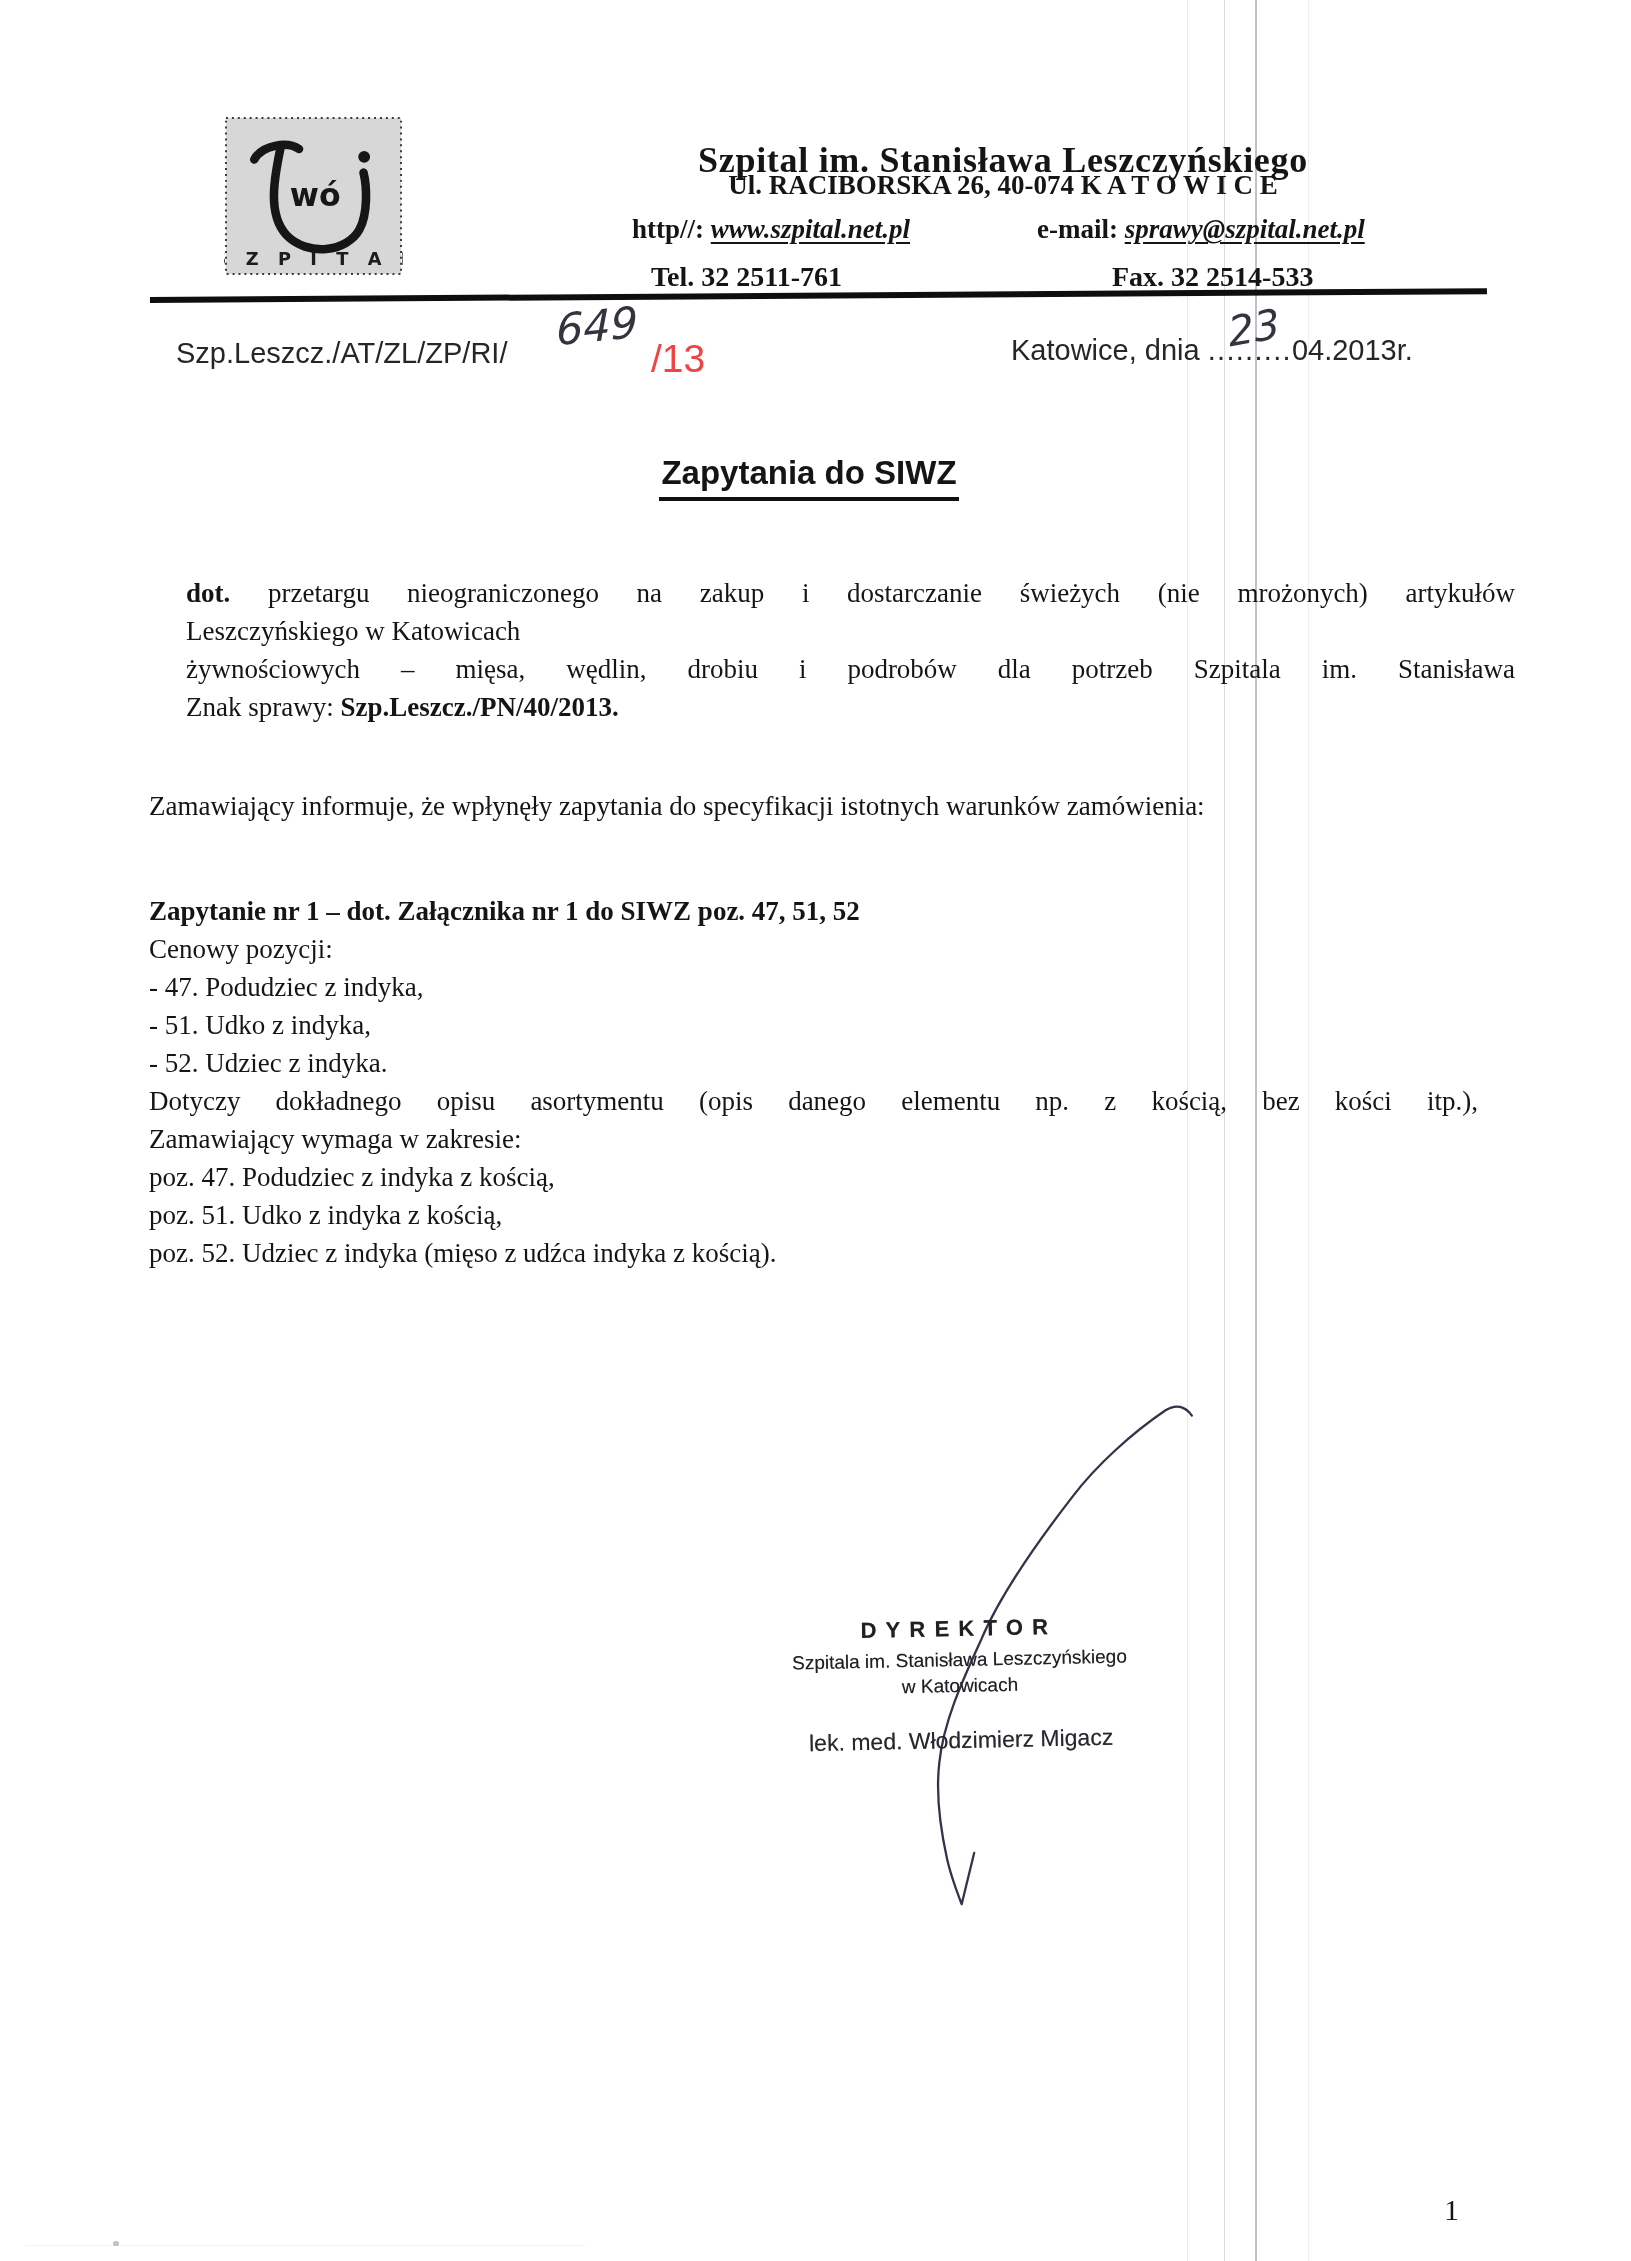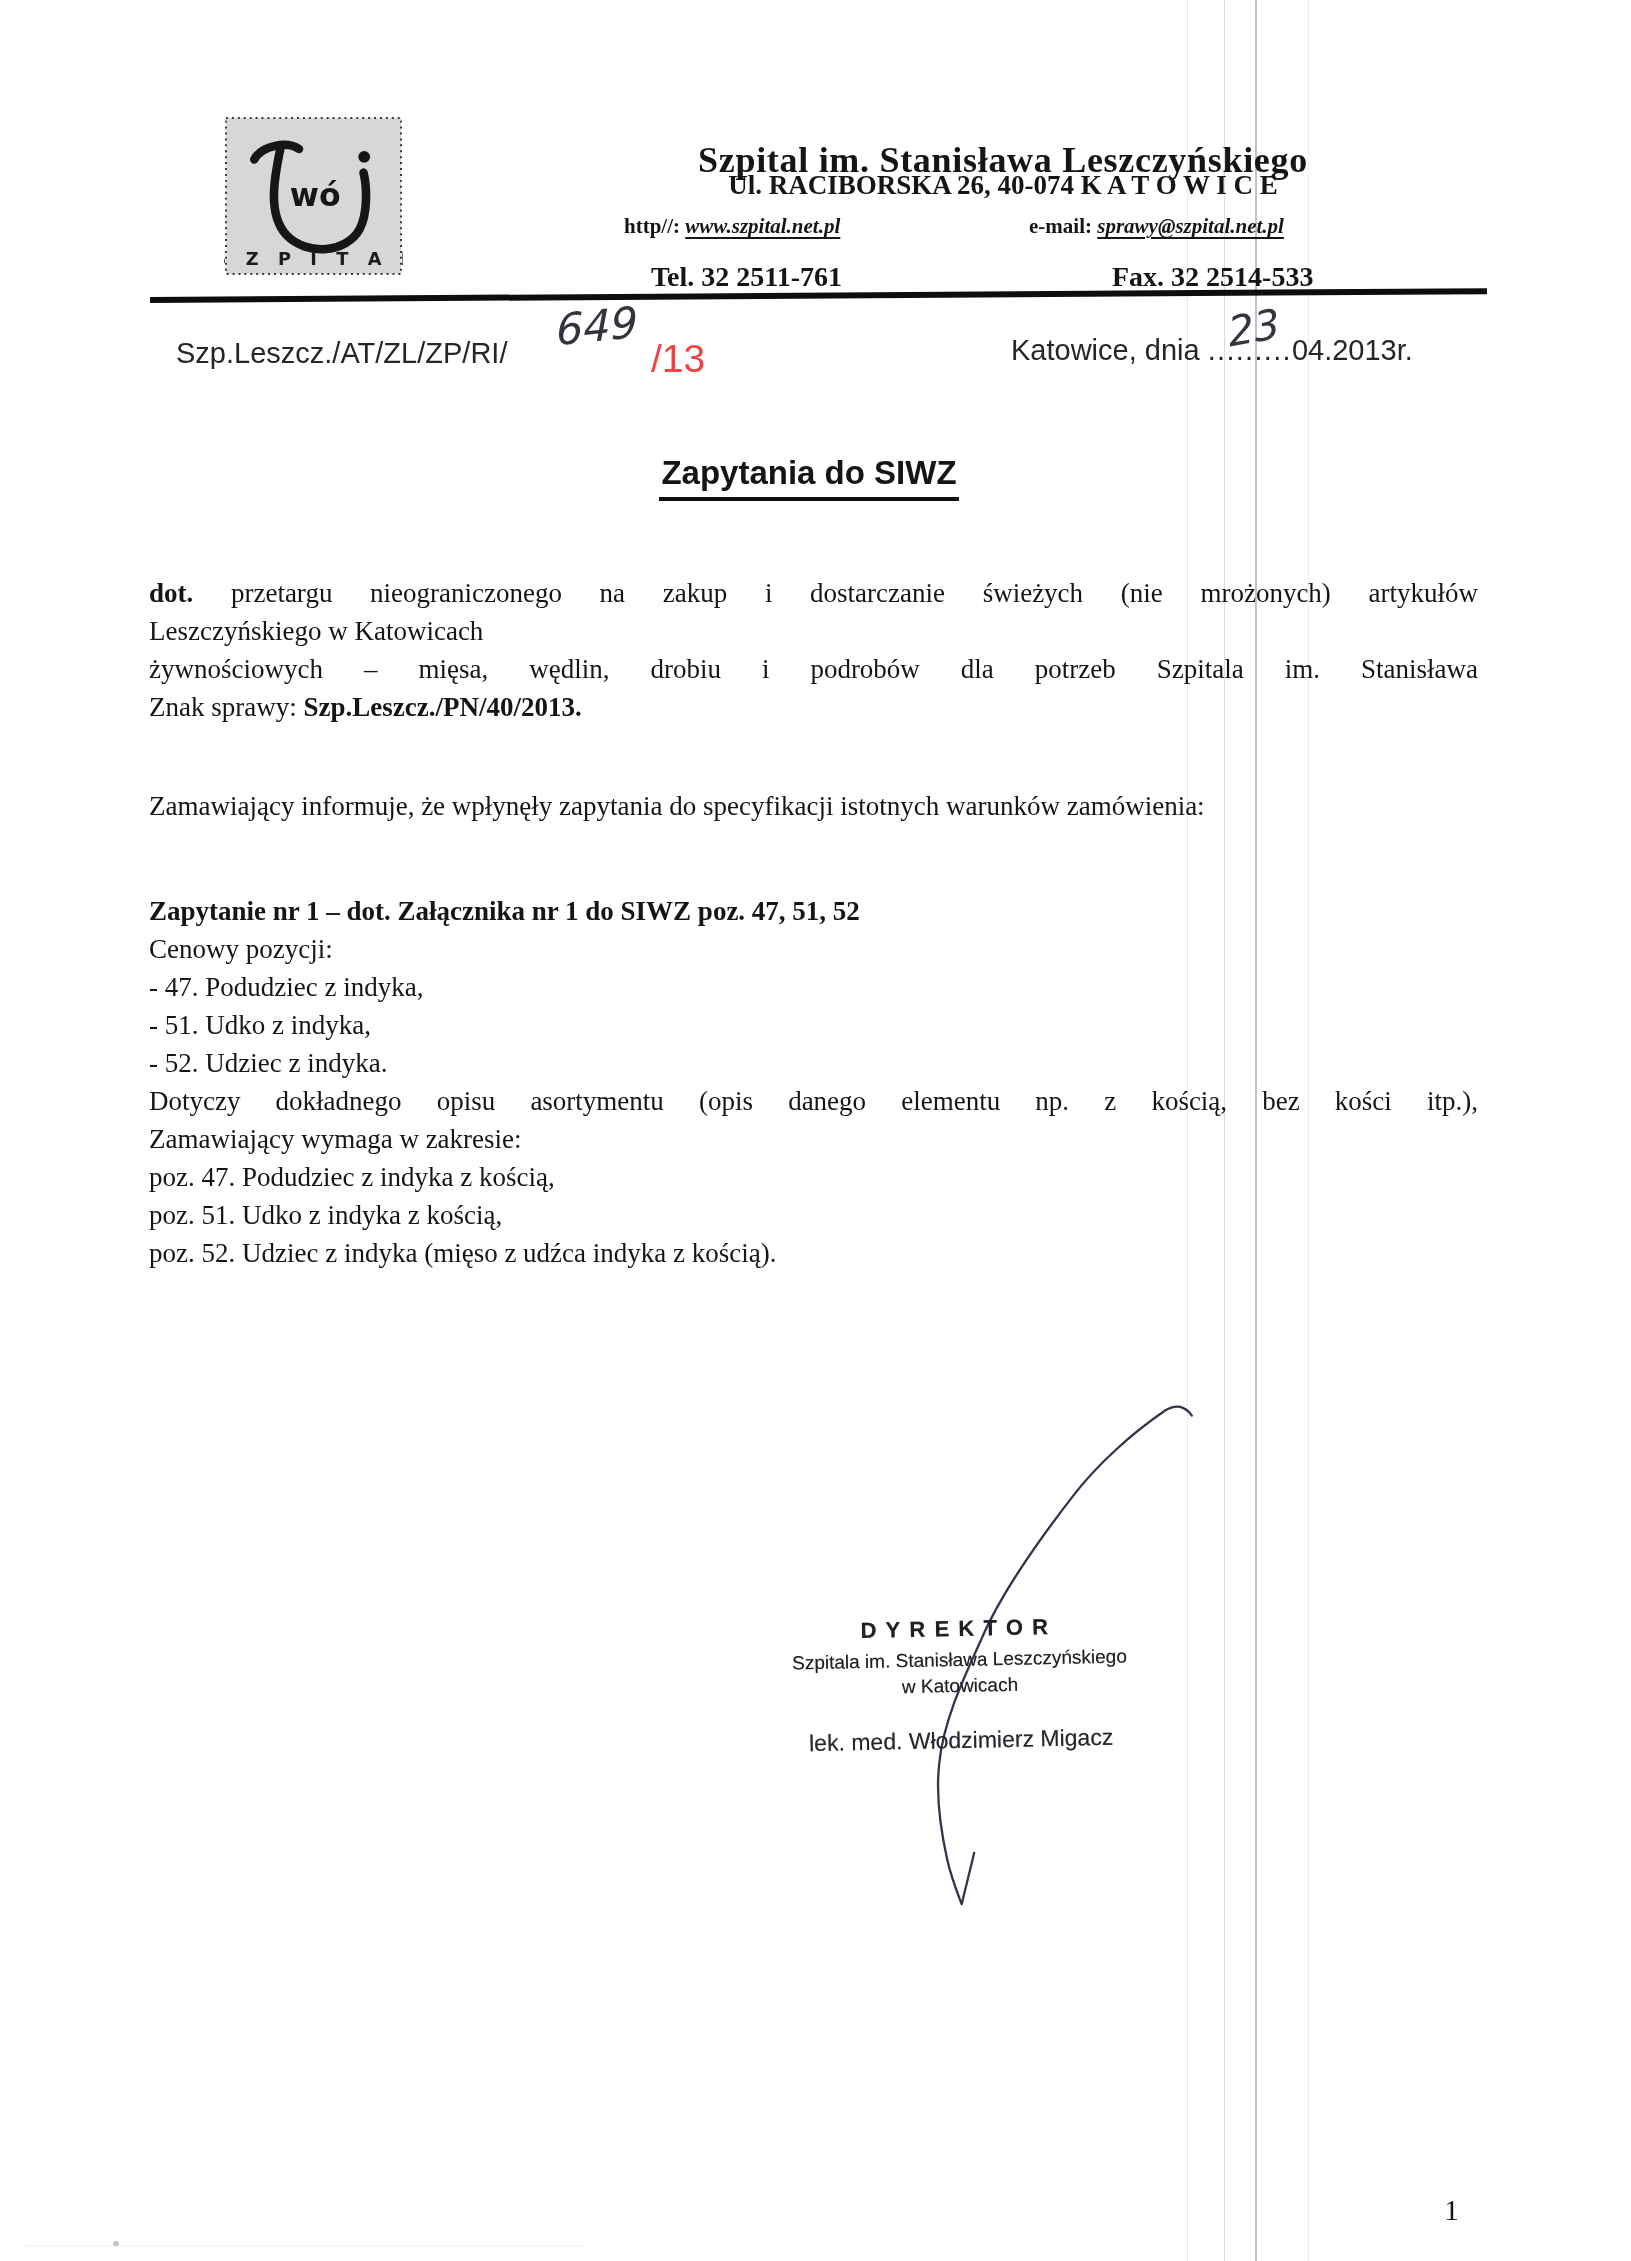--- a/index.html
+++ b/index.html
@@ -10,21 +10,21 @@
   .abs{position:absolute;}
   
   .vline{position:absolute;top:0;height:2261px;pointer-events:none;}
   .speck{position:absolute;background:#9a9a9a;border-radius:50%;opacity:.6;}
   .faint-hline{position:absolute;height:1.3px;background:rgba(0,0,0,.05);}
   
   #hospital-name{left:592px;top:111px;width:822px;text-align:center;
     font-size:36px;font-weight:bold;letter-spacing:0.7px;margin-top:28px;}
   #hospital-address{left:592px;top:170px;width:822px;text-align:center;
     font-size:27px;font-weight:bold;}
-  .hdr-row3{top:214px;font-size:21px;}
+  .hdr-row3{top:214px;font-size:27px;margin-left:8px;}
   .hdr-row4{top:261px;font-size:28px;font-weight:bold;}
   .hdr-label{font-weight:bold;font-style:normal;}
   .hdr-link{font-style:italic;font-weight:600;text-decoration:underline;
     text-underline-offset:4px;text-decoration-thickness:2px;}
   
   #logo-box{left:224px;top:116px;width:179px;height:160px;}
   
   #header-rule{left:150px;top:297px;width:1337px;height:6px;background:#0e0e0e;
     transform:rotate(-0.38deg);transform-origin:left center;}
   
@@ -38,21 +38,21 @@
   #date-dots{letter-spacing:1.3px;}
   
   #doc-title{left:592px;top:454px;width:434px;text-align:center;}
   #doc-title span{display:inline-block;font-family:"Liberation Sans",sans-serif;
     font-weight:bold;font-size:33px;border-bottom:4px solid #111;padding:0 2.6px 5.3px 2.6px;}
   
   .bodycol{left:149px;width:1329px;}
   .bl{font-size:27px;line-height:38px;height:38px;white-space:nowrap;}
   .just{white-space:normal;text-align:justify;text-align-last:justify;}
   .b{font-weight:bold;}
-  #para1{top:574px;}
+  #para1{top:574px;margin-left:37px;}
   #intro{top:787px;}
   #q1{top:892px;}
   
   #stamp{left:776px;top:1616px;width:368px;text-align:center;
     font-family:"Liberation Sans",sans-serif;color:#202024;
     transform:rotate(-1.2deg);text-shadow:0 0 0.7px rgba(20,20,30,.45);}
   #stamp-line1{font-size:22px;font-weight:700;letter-spacing:9.2px;margin-bottom:6.6px;}
   #stamp-line2{font-size:19px;margin-bottom:4px;}
   #stamp-line3{font-size:19px;margin-bottom:30px;}
   #stamp-signer{font-size:23px;color:#26262c;}

